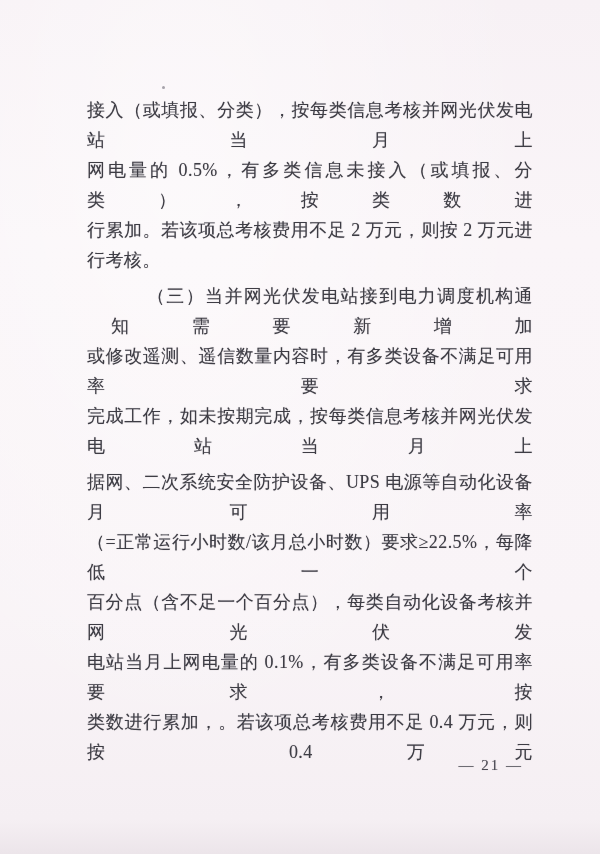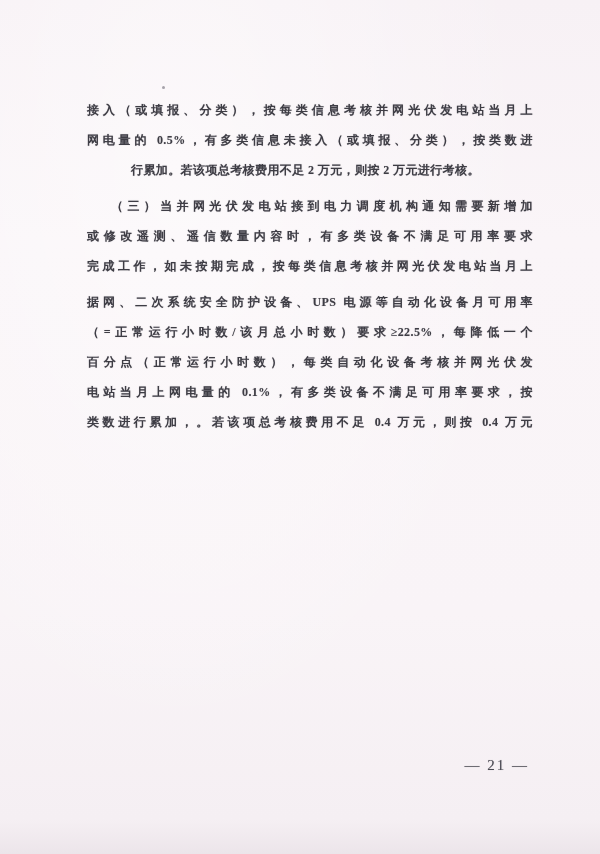--- a/index.html
+++ b/index.html
@@ -18,34 +18,33 @@
       linear-gradient(180deg, #f7f1f5 0%, #faf5f8 28%, #f9f4f7 72%, #f5eff3 96%, #ece5ea 100%);
   }
   .text-block {
     position: absolute;
     left: 87px; top: 95px; width: 446px;
   }
   .para { margin: 0 0 6px 0; }
   .para:last-child { margin-bottom: 0; }
   .line {
     display: block;
-    font-size: 12px;
+    font-size: 18px;
     line-height: 30px;
     letter-spacing: 0.4px;
     word-break: break-all;
     text-align: justify;
     text-align-last: justify;
     text-shadow: 0 0 1px rgba(62, 61, 69, 0.35);
-    font-weight: bold;
   }
-  .para-start { text-indent: 2em; }
-  .para-end { text-align-last: left; margin-left: 44px; }
+  .para-start { text-indent: 2em; margin-left: 24px; }
+  .para-end { text-align-last: left; }
   .page-number {
     position: absolute;
-    top: 757px; right: 71px;
+    top: 757px; right: 77px;
     font-size: 15px;
     letter-spacing: 2px;
     color: #4a4952;
     text-shadow: 0 0 1px rgba(62, 61, 69, 0.3);
   }
   .speck {
     position: absolute;
     left: 162px; top: 86px;
     width: 3px; height: 3px;
     border-radius: 50%;
@@ -69,21 +68,21 @@
 
     <section class="para">
       <div class="line para-start">（三）当并网光伏发电站接到电力调度机构通知需要新增加</div>
       <div class="line">或修改遥测、遥信数量内容时，有多类设备不满足可用率要求</div>
       <div class="line">完成工作，如未按期完成，按每类信息考核并网光伏发电站当月上</div>
     </section>
 
     <section class="para">
       <div class="line">据网、二次系统安全防护设备、UPS 电源等自动化设备月可用率</div>
       <div class="line">（=正常运行小时数/该月总小时数）要求≥22.5%，每降低一个</div>
-      <div class="line">百分点（正常运行小时数），每类自动化设备考核并网光伏发</div>
+      <div class="line">百分点（含不足一个百分点），每类自动化设备考核并网光伏发</div>
       <div class="line">电站当月上网电量的 0.1%，有多类设备不满足可用率要求，按</div>
       <div class="line">类数进行累加，。若该项总考核费用不足 0.4 万元，则按 0.4 万元</div>
 
     </section>
 
   </main>
 
   <footer class="page-number">— 21 —</footer>
 
 </div>

